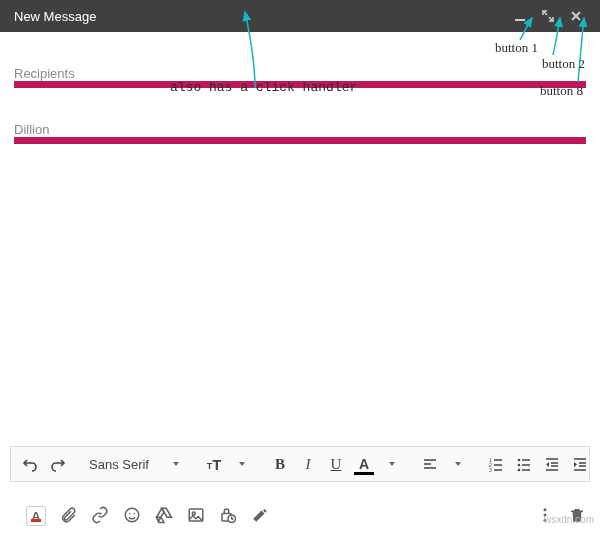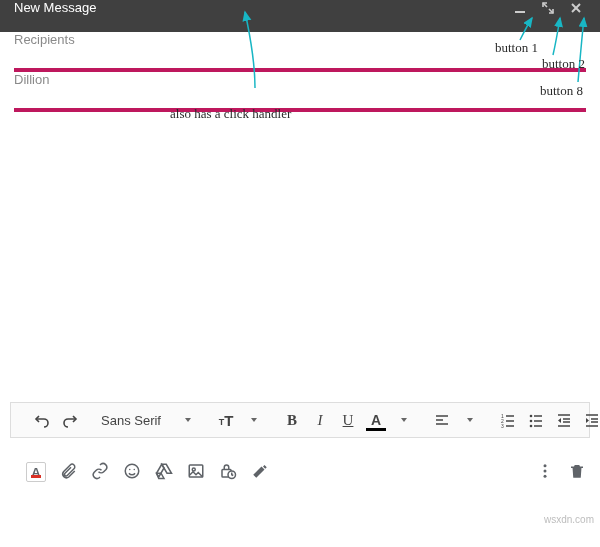--- a/index.html
+++ b/index.html
@@ -1,35 +1,35 @@
 <!DOCTYPE html>
 <html><head>
 <meta charset="utf-8">
 <style>
   * { box-sizing: border-box; margin: 0; padding: 0; }
   body { font-family: Arial, Helvetica, sans-serif; font-size: 14px; color: #222; width: 600px; height: 547px; overflow: hidden; background: #fff; position: relative; }
 
   
-  .header { background: #404040; color: #fff; height: 32px; display: flex; align-items: flex-start; padding: 0 16px 0 14px; }
+  .header { background: #404040; color: #fff; height: 32px; display: flex; align-items: center; padding: 0 16px 0 14px; }
   .header-title { font-size: 13px; flex: 0 0 auto; }
   .header-click-area { flex: 1 1 auto; height: 100%; }
   .header-btns { display: flex; gap: 12px; align-items: center; }
   .hbtn { width: 16px; height: 16px; display: flex; align-items: center; justify-content: center; cursor: pointer; color: #ccc; }
   .hbtn svg { display: block; }
 
   
   .fields { padding: 0 14px; }
-  .field-row { border-bottom: 4px solid #be185d; height: 40px; display: flex; align-items: flex-start; }
+  .field-row { border-bottom: 7px solid #be185d; height: 56px; display: flex; align-items: flex-end; }
   .field-label { color: #8a8a8a; font-size: 13px; }
 
   
   .compose-body { padding: 14px; height: 290px; font-size: 13px; color: #8a8a8a; line-height: 1.45; }
 
   
-  .toolbar { border: 1px solid #ddd; margin: 0 10px 8px 10px; height: 36px; display: flex; align-items: center; padding: 0 18px; gap: 2px; background: #fafafa; }
+  .toolbar { border: 1px solid #ddd; margin: 12px 10px 8px 10px; height: 36px; display: flex; align-items: center; padding: 0 6px; gap: 2px; background: #fafafa; }
   .tb-item { height: 26px; min-width: 26px; display: flex; align-items: center; justify-content: center; cursor: pointer; color: #444; border-radius: 2px; }
   .tb-divider { width: 1px; height: 20px; background: #ddd; margin: 0 4px; }
   .tb-drop { width: 14px; }
   .tb-drop svg, .tb-item svg { display: block; }
   .font-select { font-size: 13px; padding: 0 4px 0 6px; min-width: 78px; justify-content: flex-start; }
   .text-size { font-weight: bold; position: relative; }
   .text-size .small-t { font-size: 9px; position: relative; top: 2px; }
   .text-size .big-t { font-size: 15px; }
   .b { font-weight: bold; font-size: 15px; font-family: Georgia, serif; }
   .i { font-style: italic; font-size: 15px; font-family: Georgia, serif; }
@@ -299,21 +299,21 @@
 <div class="anno">
 
   <svg style="left:0;top:0" width="600" height="150">
     <defs>
         <marker id="ah1" markerWidth="8" markerHeight="8" refX="6" refY="3" orient="auto">
           <path d="M0,0 L7,3 L0,6 Z" fill="#18b6c4"></path>
         </marker>
       </defs>
     <path d="M255 88 C255 60, 250 35, 245 12" stroke="#18b6c4" stroke-width="1.5" fill="none" marker-end="url(#ah1)"></path>
   </svg>
-  <div class="anno-text" style="left:170px; top:106px;">also has a click handler</div>
+  <div class="anno-text" style="left:170px; top:80px;font-family:Liberation Mono, monospace;">also has a click handler</div>
 
   <svg style="left:0;top:0" width="600" height="120">
     <defs>
         <marker id="ah2" markerWidth="8" markerHeight="8" refX="6" refY="3" orient="auto">
           <path d="M0,0 L7,3 L0,6 Z" fill="#18b6c4"></path>
         </marker>
       </defs>
     <path d="M520 40 C525 30, 528 24, 532 18" stroke="#18b6c4" stroke-width="1.5" fill="none" marker-end="url(#ah2)"></path>
     <path d="M553 55 C556 42, 558 30, 560 18" stroke="#18b6c4" stroke-width="1.5" fill="none" marker-end="url(#ah2)"></path>
     <path d="M578 82 C580 60, 582 36, 584 18" stroke="#18b6c4" stroke-width="1.5" fill="none" marker-end="url(#ah2)"></path>

